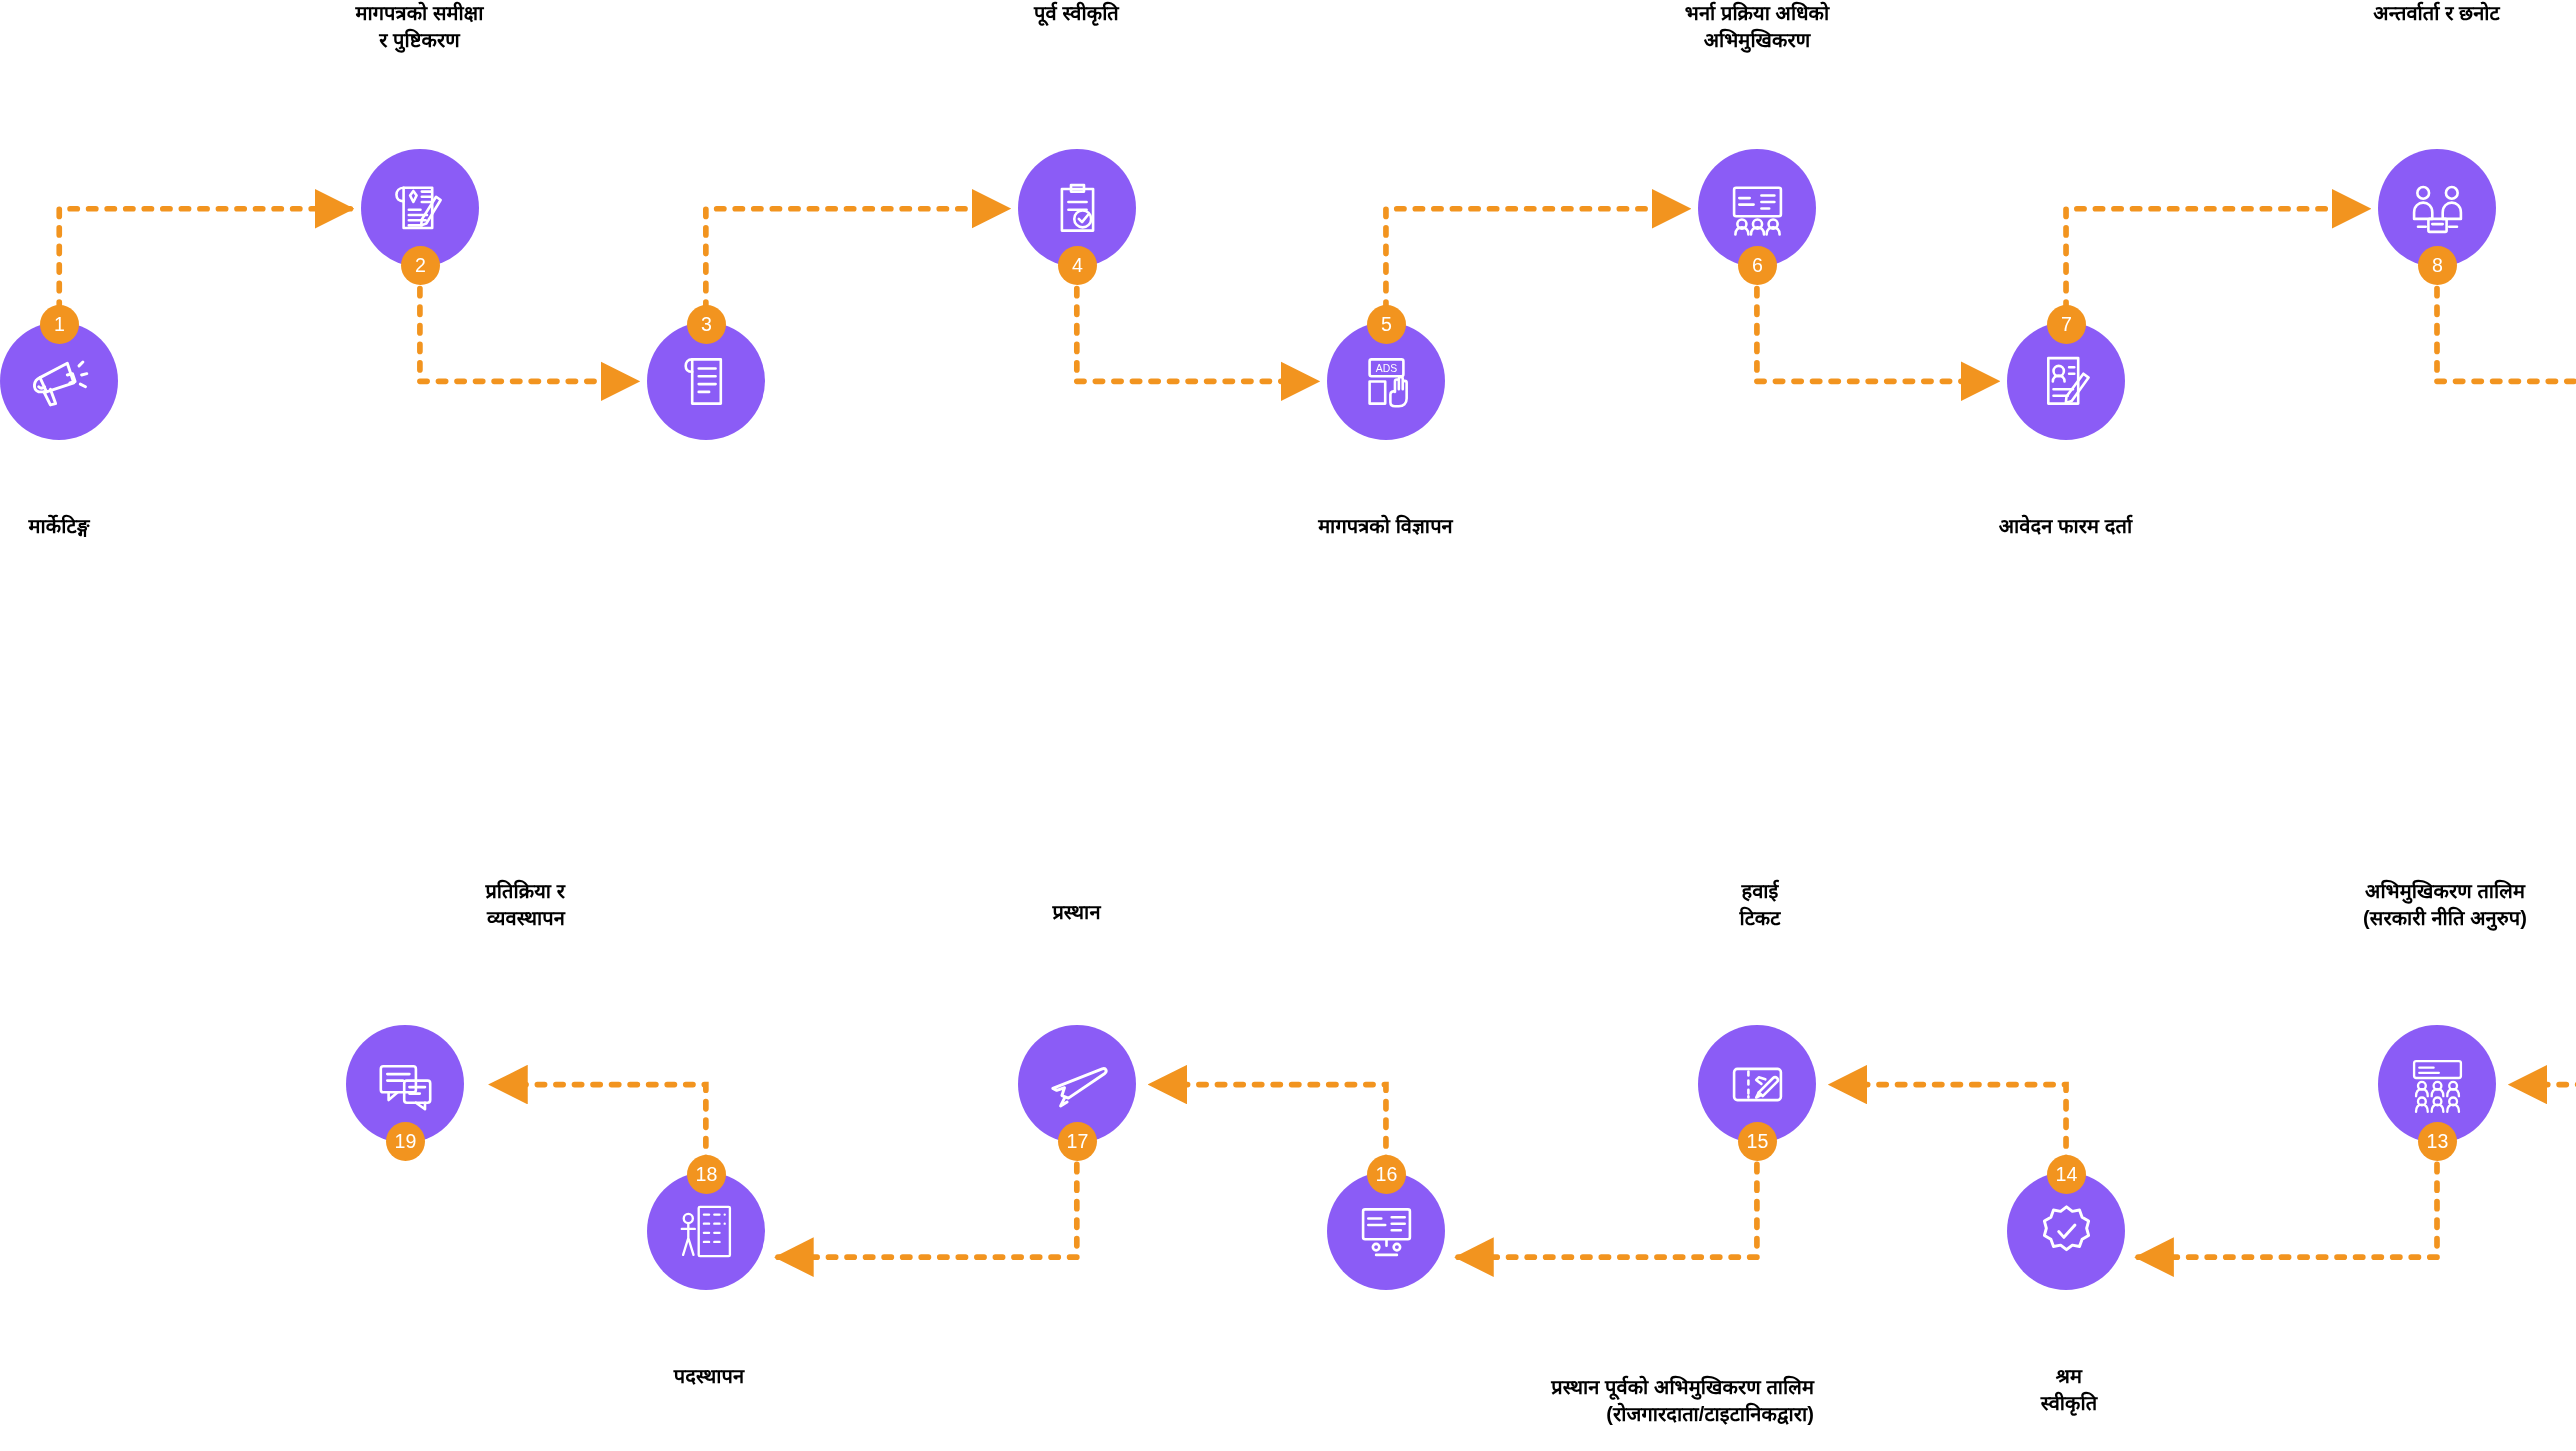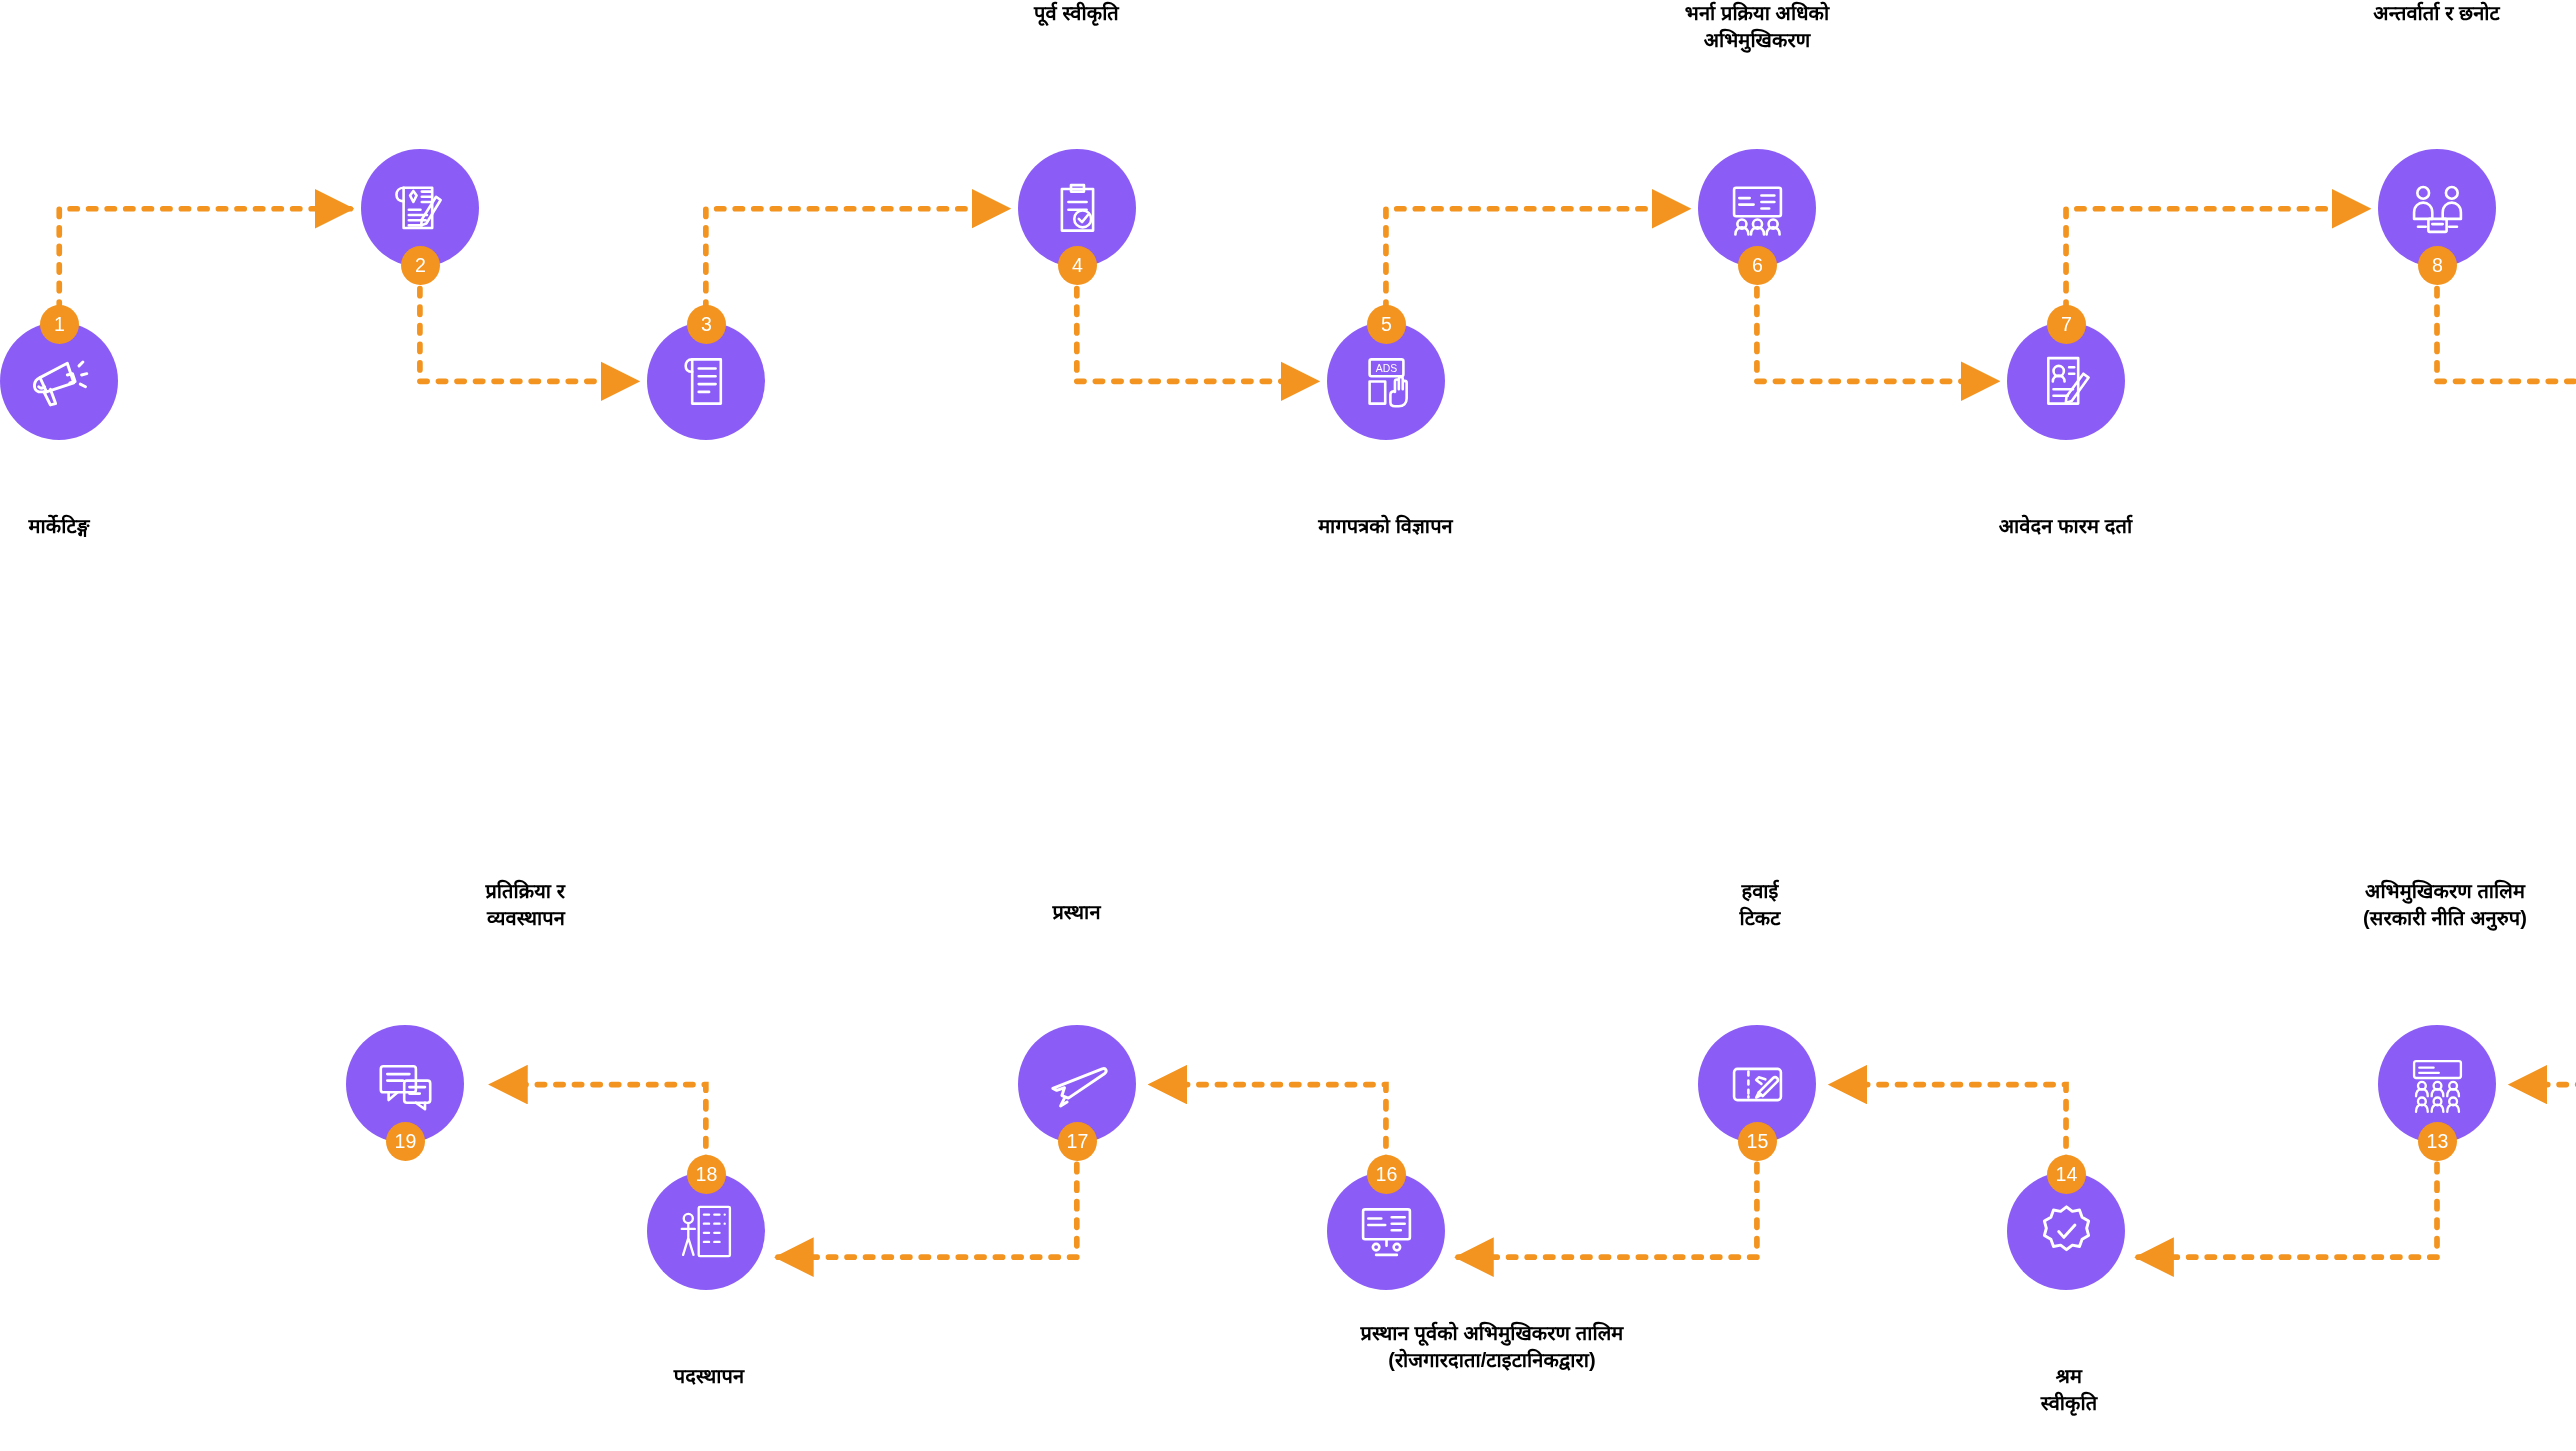--- a/index.html
+++ b/index.html
@@ -152,20 +152,22 @@
         <path d="M24 18 h44 v62 h-44 z"></path>
         <path d="M24 18 c-7 0 -11 5 -11 11 c0 6 4 10 11 10"></path>
         <path d="M34 30 l5 -7 l5 7 l-5 10 z"></path>
         <path d="M52 24 h14 M52 32 h14 M52 40 h14"></path>
         <path d="M32 52 h18 M32 60 h28 M32 68 h26 M32 76 h20"></path>
         <path d="M74 32 l7 5 l-22 36 l-8 3 l1 -9 z"></path>
       </svg>
     </div>
     <div class="badge bottom">2</div>
   </div>
+  <div class="cap" style="left:247px; top:0px; width:345px;">मागपत्रको समीक्षा
+र पुष्टिकरण</div>
 
   <div class="node" style="left:647px; top:322px;">
     <div class="disc">
       <svg viewBox="0 0 100 100" fill="none" stroke="#ffffff" stroke-width="4" stroke-linecap="round" stroke-linejoin="round">
         <path d="M28 16 h44 v68 h-44 z"></path>
         <path d="M28 16 c-7 0 -10 5 -10 10 c0 5 3 9 10 9"></path>
         <path d="M38 30 h26 M38 42 h26 M38 54 h26 M38 66 h16"></path>
       </svg>
     </div>
     <div class="badge top">3</div>
@@ -311,21 +313,21 @@
         <rect x="14" y="16" width="72" height="46" rx="3"></rect>
         <path d="M22 30 h20 M22 40 h26"></path>
         <path d="M58 28 h20 M58 38 h20 M58 48 h14"></path>
         <path d="M50 62 v10 M34 86 h32"></path>
         <circle cx="34" cy="74" r="5"></circle>
         <circle cx="66" cy="74" r="5"></circle>
       </svg>
     </div>
     <div class="badge top">16</div>
   </div>
-  <div class="cap" style="left:1170px; top:1320px; width:644px;">प्रस्थान पूर्वको अभिमुखिकरण तालिम
+  <div class="cap" style="left:1170px; top:1374px; width:644px;text-align:right;">प्रस्थान पूर्वको अभिमुखिकरण तालिम
 (रोजगारदाता/टाइटानिकद्वारा)</div>
 
   <div class="node" style="left:1018px; top:1025px;">
     <div class="disc">
       <svg viewBox="0 0 100 100" fill="none" stroke="#ffffff" stroke-width="4.5" stroke-linecap="round" stroke-linejoin="round">
         <path d="M12 56 l76 -30 c6 -2 8 4 4 7 l-56 38 l-10 -4 l4 -12 l-12 4 z"></path>
         <path d="M30 71 l-6 12 l10 -6"></path>
       </svg>
     </div>
     <div class="badge bottom">17</div>

